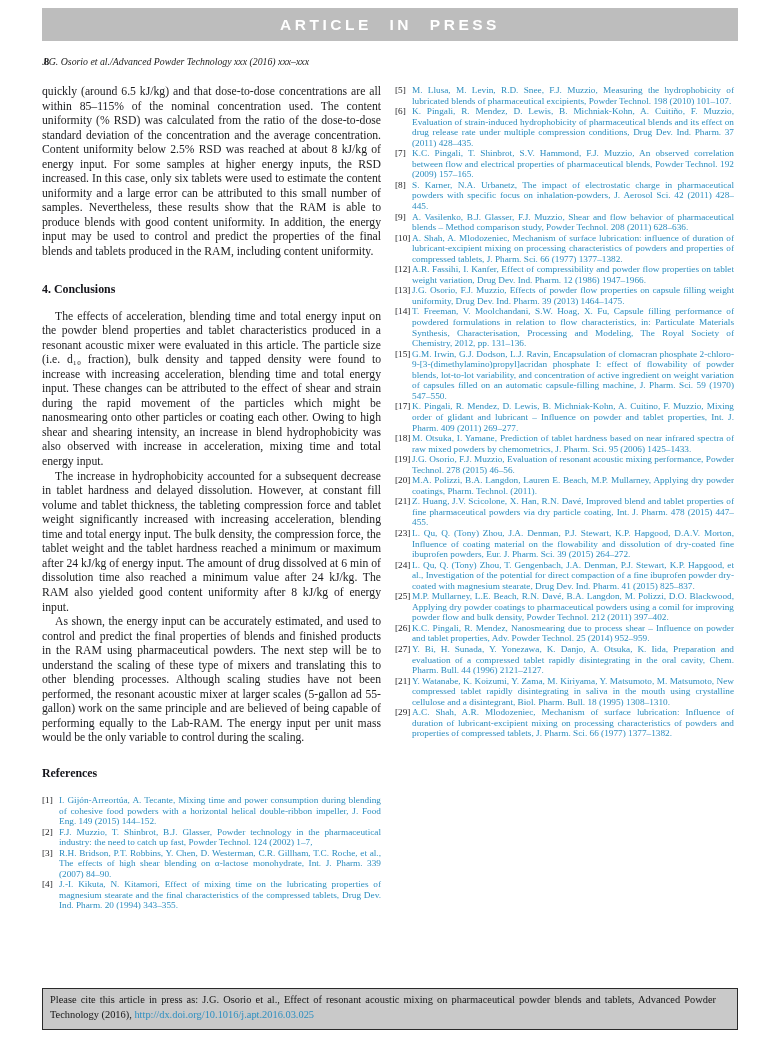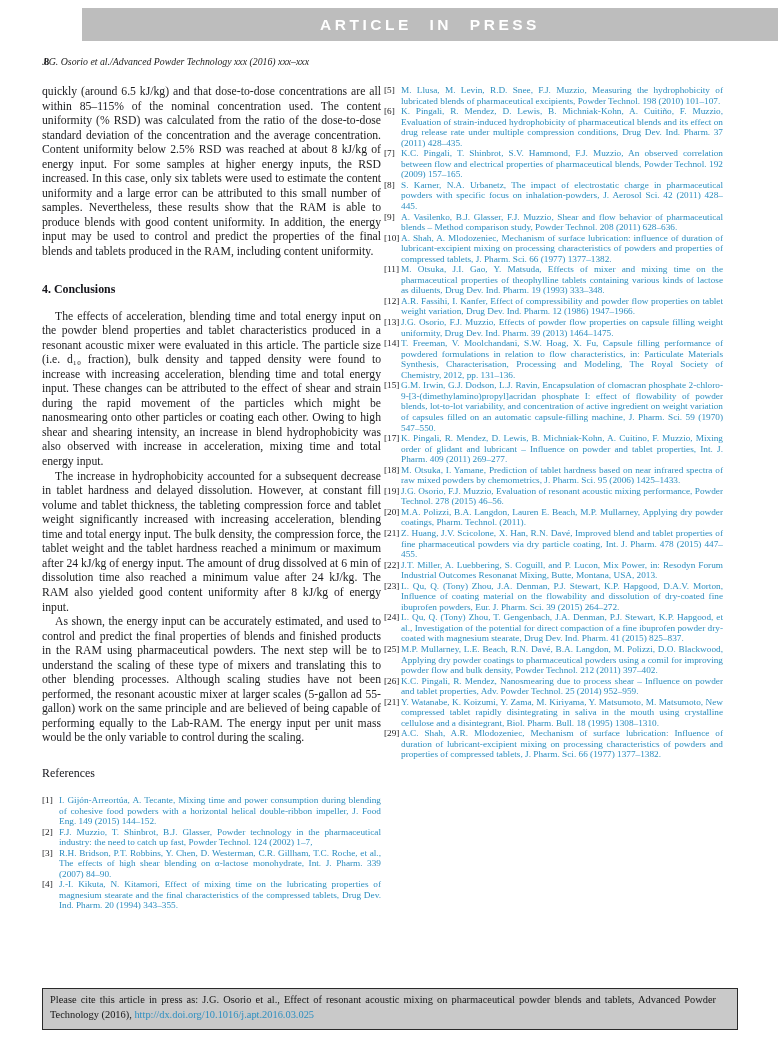--- a/index.html
+++ b/index.html
@@ -19,21 +19,20 @@
     width: 696px; height: 33px;
     background: #bdbdbd;
     text-align: center;
     line-height: 33px;
     font-family: "Liberation Sans", sans-serif;
     font-weight: bold;
     font-size: 15.5px;
     letter-spacing: 3.5px;
     word-spacing: 10px;
     color: #ffffff;
-    margin-left: 40px;
   }
   .masthead {
     position: absolute;
     left: 42px; top: 56px;
     width: 696px;
     height: 14px;
   }
   .page-num {
     position: absolute;
     left: 2px; top: 0;
@@ -43,40 +42,40 @@
   .running-head {
     font-style: italic;
     font-size: 9.8px;
     color: #222222;
   }
   .columns {
     position: absolute;
     left: 42px; top: 85px;
     width: 696px;
     display: flex;
-    gap: 3px;
+    gap: 14px;
   }
   .col { width: 339px; }
   .bodytext {
     font-size: 11.7px;
     line-height: 14.55px;
     text-align: justify;
     color: #1c1c1e;
   }
   .bodytext.indent { text-indent: 13px; }
   .section-heading {
     font-size: 11.9px;
     font-weight: bold;
     margin-top: 22px;
     margin-bottom: 13px;
     color: #14141a;
   }
   .refs-heading {
     font-size: 11.9px;
-    font-weight: normal;
+    font-weight: bold;
     margin-top: 20px;
     margin-bottom: 14px;
     color: #14141a;
   }
   .ref-list { list-style: none; }
   .ref {
     position: relative;
     padding-left: 17px;
     font-size: 9.25px;
     line-height: 10.55px;
@@ -133,35 +132,34 @@
     </div>
 
     <div class="col">
       <ol class="ref-list">
           <li class="ref"><span class="ref-num">[5]</span><span class="ref-text">M. Llusa, M. Levin, R.D. Snee, F.J. Muzzio, Measuring the hydrophobicity of lubricated blends of pharmaceutical excipients, Powder Technol. 198 (2010) 101–107.</span></li>
           <li class="ref"><span class="ref-num">[6]</span><span class="ref-text">K. Pingali, R. Mendez, D. Lewis, B. Michniak-Kohn, A. Cuitiño, F. Muzzio, Evaluation of strain-induced hydrophobicity of pharmaceutical blends and its effect on drug release rate under multiple compression conditions, Drug Dev. Ind. Pharm. 37 (2011) 428–435.</span></li>
           <li class="ref"><span class="ref-num">[7]</span><span class="ref-text">K.C. Pingali, T. Shinbrot, S.V. Hammond, F.J. Muzzio, An observed correlation between flow and electrical properties of pharmaceutical blends, Powder Technol. 192 (2009) 157–165.</span></li>
           <li class="ref"><span class="ref-num">[8]</span><span class="ref-text">S. Karner, N.A. Urbanetz, The impact of electrostatic charge in pharmaceutical powders with specific focus on inhalation-powders, J. Aerosol Sci. 42 (2011) 428–445.</span></li>
           <li class="ref"><span class="ref-num">[9]</span><span class="ref-text">A. Vasilenko, B.J. Glasser, F.J. Muzzio, Shear and flow behavior of pharmaceutical blends – Method comparison study, Powder Technol. 208 (2011) 628–636.</span></li>
           <li class="ref"><span class="ref-num">[10]</span><span class="ref-text">A. Shah, A. Mlodozeniec, Mechanism of surface lubrication: influence of duration of lubricant-excipient mixing on processing characteristics of powders and properties of compressed tablets, J. Pharm. Sci. 66 (1977) 1377–1382.</span></li>
-          <li class="ref"><span class="ref-num">[11]</span><span class="ref-text">M. Otsuka, J.I. Gao, Y. Matsuda, Effects of mixer and mixing time on the pharmaceutical properties of theophylline tablets containing various kinds of lactose as diluents, Drug Dev. Ind. Pharm. 19 (1993) 333–348.</span></li>
           <li class="ref"><span class="ref-num">[12]</span><span class="ref-text">A.R. Fassihi, I. Kanfer, Effect of compressibility and powder flow properties on tablet weight variation, Drug Dev. Ind. Pharm. 12 (1986) 1947–1966.</span></li>
           <li class="ref"><span class="ref-num">[13]</span><span class="ref-text">J.G. Osorio, F.J. Muzzio, Effects of powder flow properties on capsule filling weight uniformity, Drug Dev. Ind. Pharm. 39 (2013) 1464–1475.</span></li>
           <li class="ref"><span class="ref-num">[14]</span><span class="ref-text">T. Freeman, V. Moolchandani, S.W. Hoag, X. Fu, Capsule filling performance of powdered formulations in relation to flow characteristics, in: Particulate Materials Synthesis, Characterisation, Processing and Modeling, The Royal Society of Chemistry, 2012, pp. 131–136.</span></li>
           <li class="ref"><span class="ref-num">[15]</span><span class="ref-text">G.M. Irwin, G.J. Dodson, L.J. Ravin, Encapsulation of clomacran phosphate 2-chloro-9-[3-(dimethylamino)propyl]acridan phosphate I: effect of flowability of powder blends, lot-to-lot variability, and concentration of active ingredient on weight variation of capsules filled on an automatic capsule-filling machine, J. Pharm. Sci. 59 (1970) 547–550.</span></li>
           <li class="ref"><span class="ref-num">[17]</span><span class="ref-text">K. Pingali, R. Mendez, D. Lewis, B. Michniak-Kohn, A. Cuitino, F. Muzzio, Mixing order of glidant and lubricant – Influence on powder and tablet properties, Int. J. Pharm. 409 (2011) 269–277.</span></li>
           <li class="ref"><span class="ref-num">[18]</span><span class="ref-text">M. Otsuka, I. Yamane, Prediction of tablet hardness based on near infrared spectra of raw mixed powders by chemometrics, J. Pharm. Sci. 95 (2006) 1425–1433.</span></li>
           <li class="ref"><span class="ref-num">[19]</span><span class="ref-text">J.G. Osorio, F.J. Muzzio, Evaluation of resonant acoustic mixing performance, Powder Technol. 278 (2015) 46–56.</span></li>
           <li class="ref"><span class="ref-num">[20]</span><span class="ref-text">M.A. Polizzi, B.A. Langdon, Lauren E. Beach, M.P. Mullarney, Applying dry powder coatings, Pharm. Technol. (2011).</span></li>
           <li class="ref"><span class="ref-num">[21]</span><span class="ref-text">Z. Huang, J.V. Scicolone, X. Han, R.N. Davé, Improved blend and tablet properties of fine pharmaceutical powders via dry particle coating, Int. J. Pharm. 478 (2015) 447–455.</span></li>
-          <li class="ref"><span class="ref-num">[22]</span><span class="ref-text">J.T. Miller, A. Luebbering, S. Coguill, and P. Lucon, Mix Power, in: Resodyn Forum Industrial Outcomes Resonanat Mixing, Butte, Montana, USA, 2013.</span></li>
           <li class="ref"><span class="ref-num">[23]</span><span class="ref-text">L. Qu, Q. (Tony) Zhou, J.A. Denman, P.J. Stewart, K.P. Hapgood, D.A.V. Morton, Influence of coating material on the flowability and dissolution of dry-coated fine ibuprofen powders, Eur. J. Pharm. Sci. 39 (2015) 264–272.</span></li>
           <li class="ref"><span class="ref-num">[24]</span><span class="ref-text">L. Qu, Q. (Tony) Zhou, T. Gengenbach, J.A. Denman, P.J. Stewart, K.P. Hapgood, et al., Investigation of the potential for direct compaction of a fine ibuprofen powder dry-coated with magnesium stearate, Drug Dev. Ind. Pharm. 41 (2015) 825–837.</span></li>
           <li class="ref"><span class="ref-num">[25]</span><span class="ref-text">M.P. Mullarney, L.E. Beach, R.N. Davé, B.A. Langdon, M. Polizzi, D.O. Blackwood, Applying dry powder coatings to pharmaceutical powders using a comil for improving powder flow and bulk density, Powder Technol. 212 (2011) 397–402.</span></li>
           <li class="ref"><span class="ref-num">[26]</span><span class="ref-text">K.C. Pingali, R. Mendez, Nanosmearing due to process shear – Influence on powder and tablet properties, Adv. Powder Technol. 25 (2014) 952–959.</span></li>
+          <li class="ref"><span class="ref-num">[27]</span><span class="ref-text">Y. Bi, H. Sunada, Y. Yonezawa, K. Danjo, A. Otsuka, K. Iida, Preparation and evaluation of a compressed tablet rapidly disintegrating in the oral cavity, Chem. Pharm. Bull. 44 (1996) 2121–2127.</span></li>
           <li class="ref"><span class="ref-num">[21]</span><span class="ref-text">Y. Watanabe, K. Koizumi, Y. Zama, M. Kiriyama, Y. Matsumoto, M. Matsumoto, New compressed tablet rapidly disintegrating in saliva in the mouth using crystalline cellulose and a disintegrant, Biol. Pharm. Bull. 18 (1995) 1308–1310.</span></li>
           <li class="ref"><span class="ref-num">[29]</span><span class="ref-text">A.C. Shah, A.R. Mlodozeniec, Mechanism of surface lubrication: Influence of duration of lubricant-excipient mixing on processing characteristics of powders and properties of compressed tablets, J. Pharm. Sci. 66 (1977) 1377–1382.</span></li>
         </ol>
     </div>
 
   </div>
 
   <div class="cite-box">
     <span>Please cite this article in press as: J.G. Osorio et al., Effect of resonant acoustic mixing on pharmaceutical powder blends and tablets, Advanced Powder Technology (2016), </span><a class="doi-link">http://dx.doi.org/10.1016/j.apt.2016.03.025</a>
   </div>

